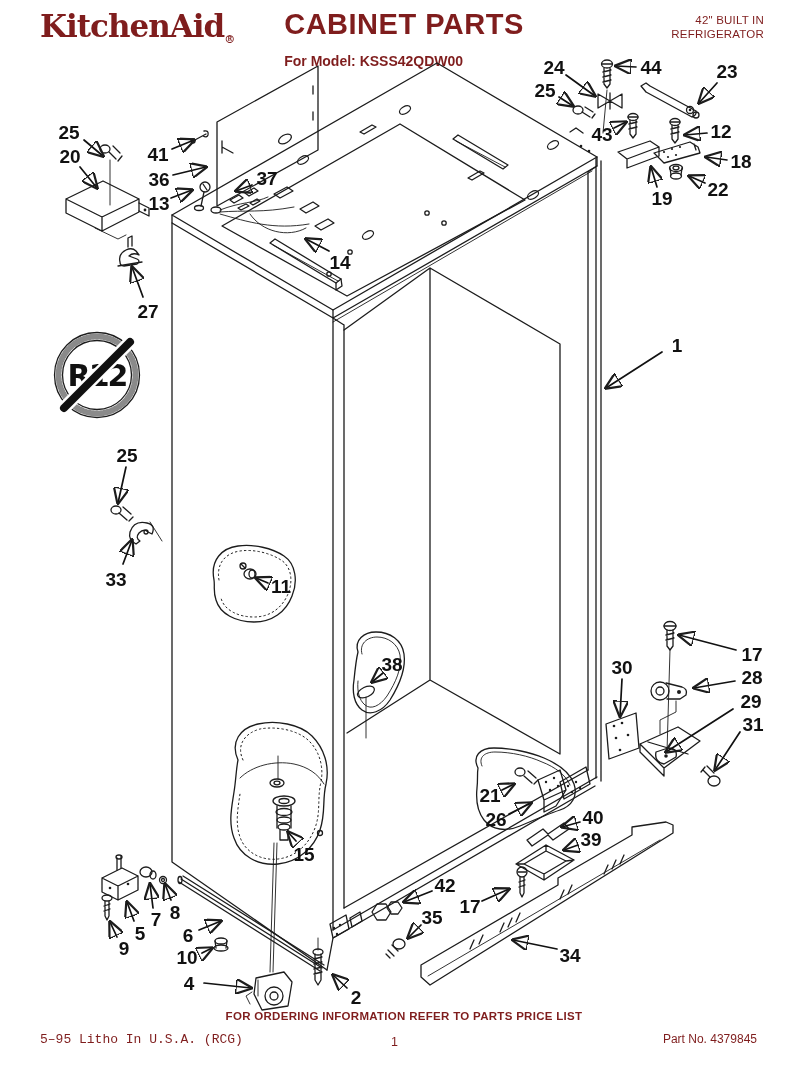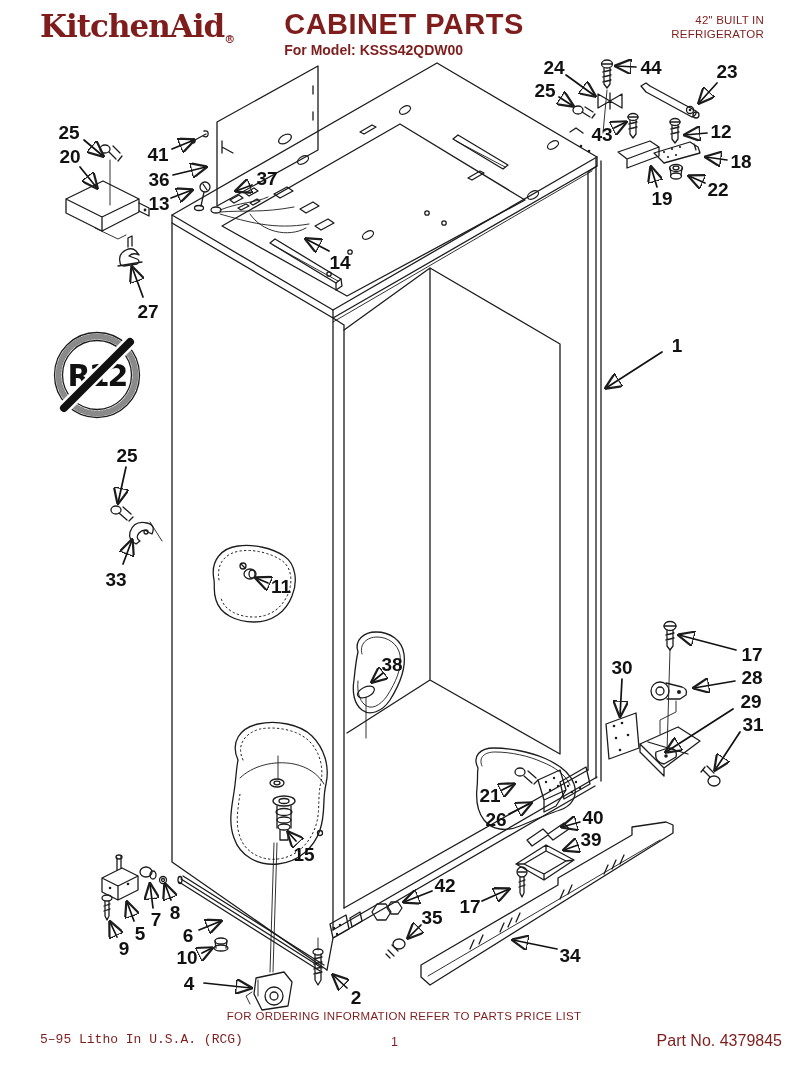--- a/index.html
+++ b/index.html
@@ -4,28 +4,28 @@
 <style>
   html,body{margin:0;padding:0;background:#e8e8e8;}
   .page{position:relative;width:808px;height:1065px;background:#ffffff;overflow:hidden;
         font-family:"Liberation Sans",sans-serif;color:#7f1d1d;}
   .brand{position:absolute;left:40px;top:8px;font-family:"DejaVu Serif",serif;
          font-weight:bold;font-size:31px;letter-spacing:-1px;white-space:nowrap;}
   .brand .reg{font-size:11px;vertical-align:-6px;letter-spacing:0;}
   .title-block{position:absolute;left:404px;top:10px;transform:translateX(-50%);
                text-align:left;white-space:nowrap;}
   .title{font-size:29px;font-weight:bold;letter-spacing:0.5px;line-height:1;}
-  .subtitle{font-size:14px;font-weight:bold;margin-top:3px;}
+  .subtitle{font-size:14px;font-weight:bold;margin-top:14px;}
   .product{position:absolute;right:44px;top:13px;text-align:right;font-size:11.5px;
            line-height:1.25;letter-spacing:0.2px;}
   .ordering{position:absolute;left:404px;top:1010px;transform:translateX(-50%);
-            font-size:11.5px;font-weight:normal;letter-spacing:0.3px;white-space:nowrap;}
+            font-size:11.5px;font-weight:bold;letter-spacing:0.3px;white-space:nowrap;}
   .litho{position:absolute;left:40px;top:1032px;font-size:13px;font-family:Liberation Mono, monospace;}
   .pageno{position:absolute;left:391px;top:1035px;font-size:12.5px;}
-  .partno{position:absolute;right:26px;top:1032px;font-size:16px;}
+  .partno{position:absolute;right:51px;top:1032px;font-size:12px;}
   svg#diagram{position:absolute;left:0;top:0;}
   #diagram path,#diagram line,#diagram ellipse,#diagram circle,#diagram polyline{
      stroke:#1c1c1c;fill:none;stroke-width:1.3;stroke-linecap:round;stroke-linejoin:round;}
   #diagram .dot{fill:#1c1c1c;stroke:none;}
   #diagram .stip{stroke-dasharray:1.5 3;stroke-width:1;}
   #diagram .thin{stroke-width:0.9;}
   #diagram .co-line{stroke:#111;stroke-width:1.7;}
   #diagram .co-label{font:700 19px "Liberation Sans",sans-serif;fill:#111;stroke:none;}
   #diagram .r12t{font:700 30px "DejaVu Sans",sans-serif;fill:#111;stroke:none;letter-spacing:-2px;}
   #diagram .slash-w{stroke:#fff;stroke-width:13;}

